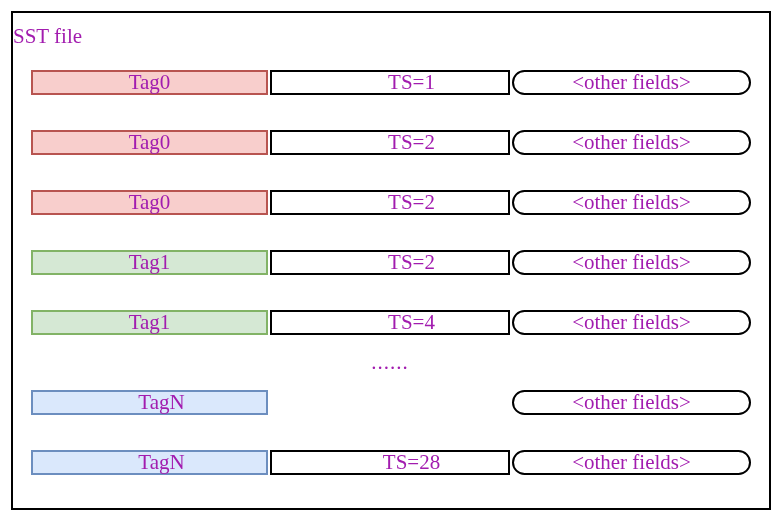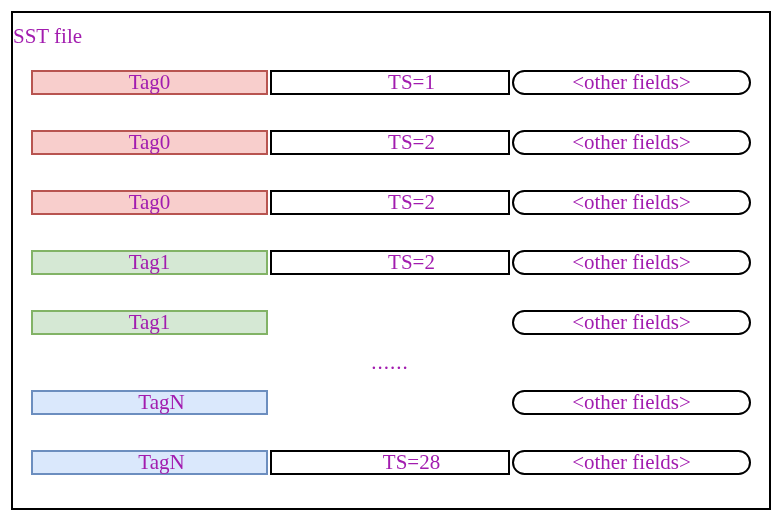--- a/index.html
+++ b/index.html
@@ -100,20 +100,21 @@
   </div>
 
   <div class="row" style="top:250px">
     <div class="cell tag" data-color="green">Tag1</div>
     <div class="cell ts">TS=2</div>
     <div class="cell other">&lt;other fields&gt;</div>
   </div>
 
   <div class="row" style="top:310px">
     <div class="cell tag" data-color="green">Tag1</div>
+    <div class="cell ts">TS=4</div>
     <div class="cell other">&lt;other fields&gt;</div>
   </div>
 
   <div class="ellipsis">......</div>
 
   <div class="row" style="top:390px">
     <div class="cell tag" data-color="blue">TagN</div>
     <div class="cell other">&lt;other fields&gt;</div>
   </div>
 

